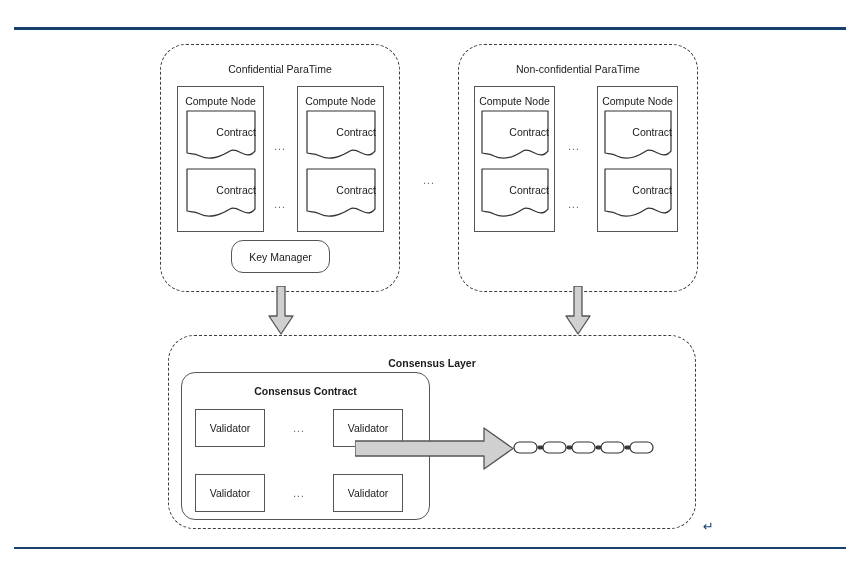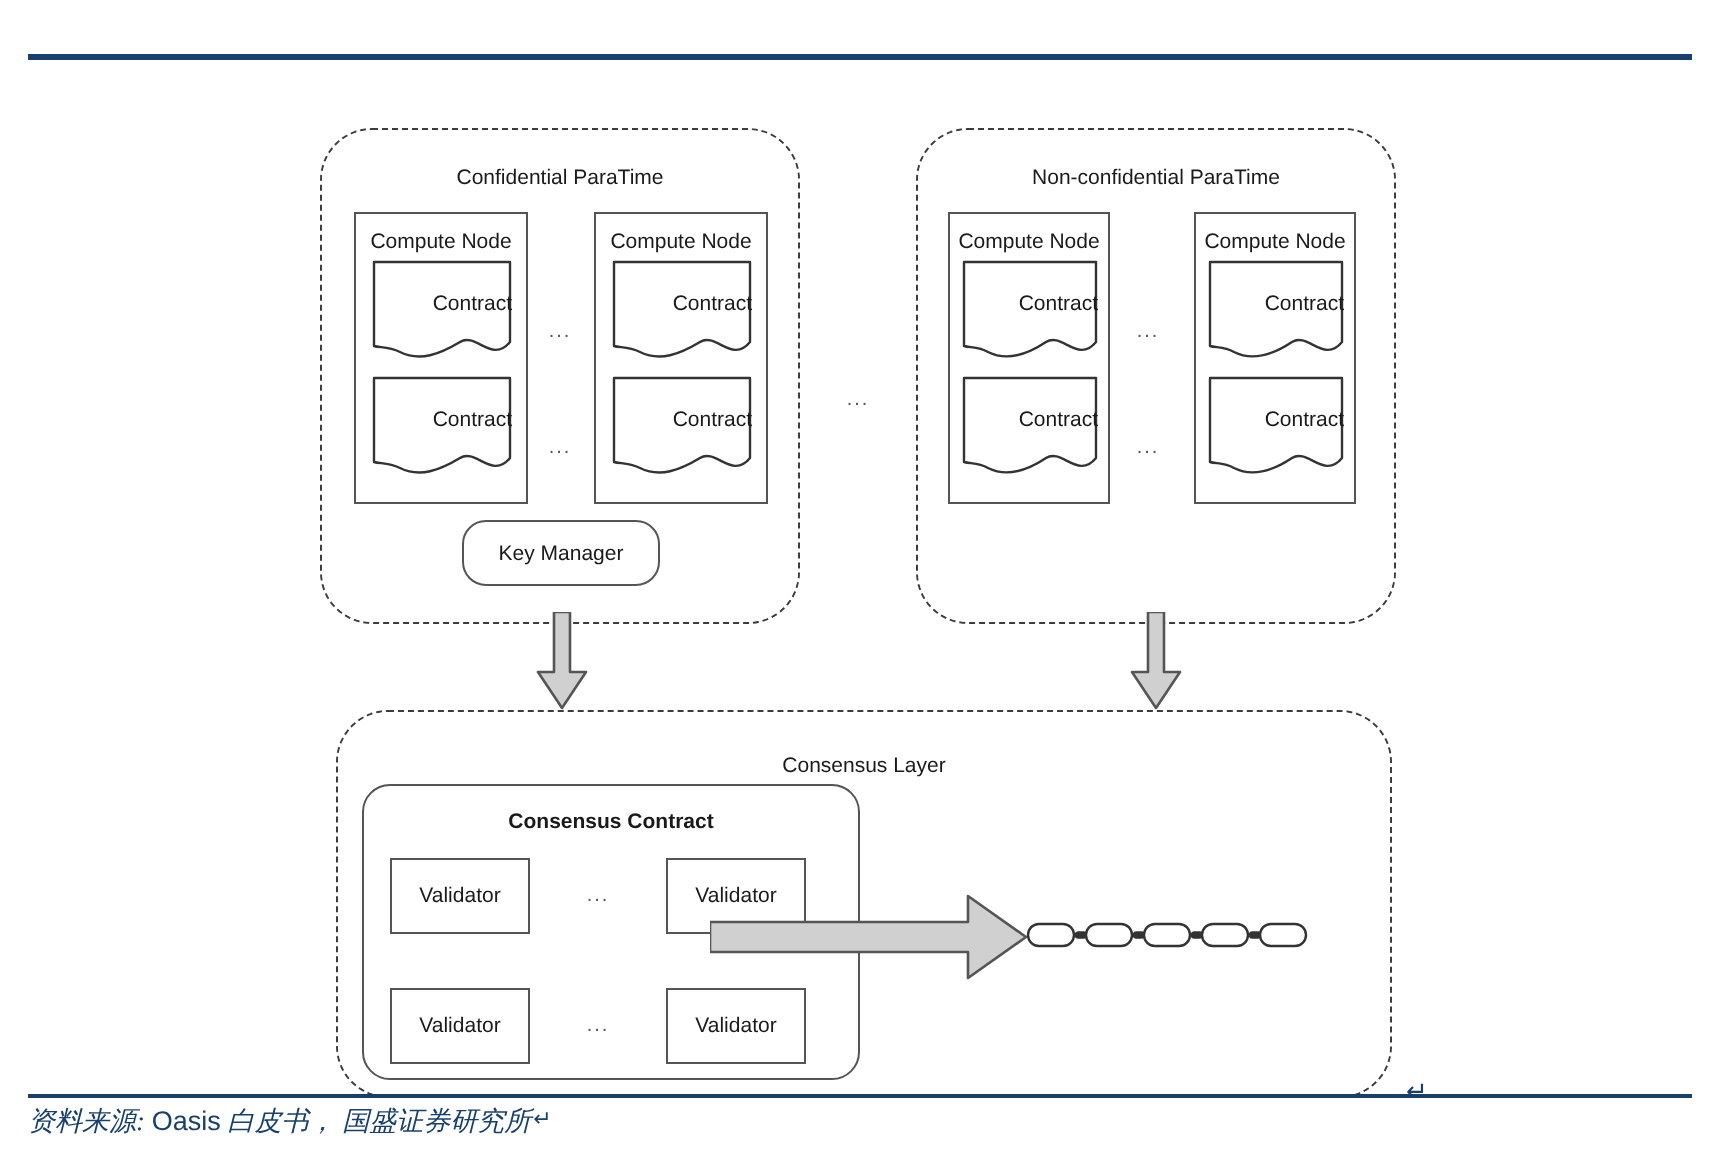--- a/index.html
+++ b/index.html
@@ -36,21 +36,21 @@
   }
   .fig-source{
     position:absolute;left:14px;top:552px;
     font-family:"Liberation Serif","DejaVu Serif",serif;
     font-style:italic;font-size:13.5px;color:#17406e;
     white-space:nowrap;
   }
   .fig-source .roman{font-style:normal;font-family:"Liberation Sans",sans-serif;}
 
   
-  .canvas{position:absolute;left:0;top:44px;width:834px;height:512px;}
+  .canvas{position:absolute;left:0;top:24px;width:834px;height:512px;}
 
   .dash-box{
     position:absolute;
     border:1.4px dashed #3c3c3c;
     border-radius:26px;
     background:#ffffff;
     box-sizing:border-box;
   }
   .solid-box{
     position:absolute;
@@ -200,21 +200,21 @@
         <path d="M9 0 H17 V30 H25 L13 48 L1 30 H9 Z" fill="#d0d0d0" stroke="#555555" stroke-width="1.3" stroke-linejoin="round"></path>
       </svg>
     </div>
     <div class="arrow-wrap" style="left:565px;top:262px;">
       <svg width="26" height="50" viewBox="0 0 26 50">
         <path d="M9 0 H17 V30 H25 L13 48 L1 30 H9 Z" fill="#d0d0d0" stroke="#555555" stroke-width="1.3" stroke-linejoin="round"></path>
       </svg>
     </div>
 
     <div class="dash-box" style="left:168px;top:311px;width:528px;height:194px;">
-      <div class="boxlabel" style="top:21px;">Consensus Layer</div>
+      <div class="boxlabel" style="top:21px;font-weight:bold;">Consensus Layer</div>
     </div>
 
     <div class="round-box" style="left:181px;top:348px;width:249px;height:148px;">
       <div class="boxlabel" style="top:12px;font-weight:bold;">Consensus Contract</div>
     </div>
 
     <div class="solid-box" style="left:195px;top:385px;width:70px;height:38px;">
       <div class="centered-label">Validator</div>
     </div>
     <div class="dots" style="left:299px;top:404px;">...</div>
@@ -249,20 +249,14 @@
           <rect x="112" y="10.2" width="5" height="2.6" rx="1.2" fill="#333333"></rect>
           <rect x="117" y="6" width="23" height="11" rx="5.5"></rect>
         </g>
       </svg>
     </div>
 
     <div class="end-pilcrow" style="left:703px;top:495px;">↵</div>
   </div>
 
   <div class="rule-bottom"></div>
-  <div class="fig-source">
-    <span>资料来源:</span>
-    <span class="roman">Oasis</span>
-    <span>白皮书，</span>
-    <span>国盛证券研究所</span><span class="pilcrow">↵</span>
-  </div>
 
 </div>
 
 </body></html>

